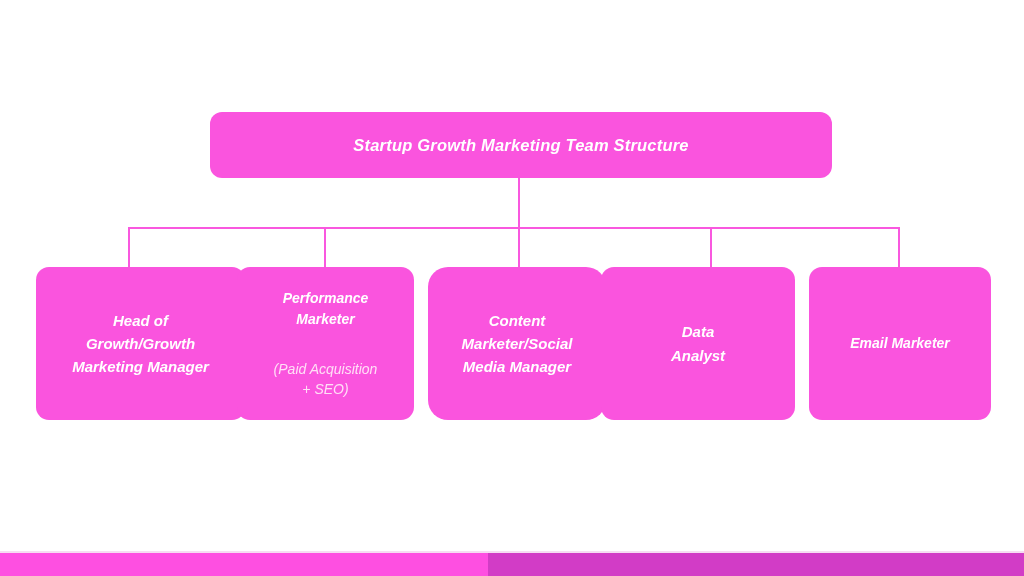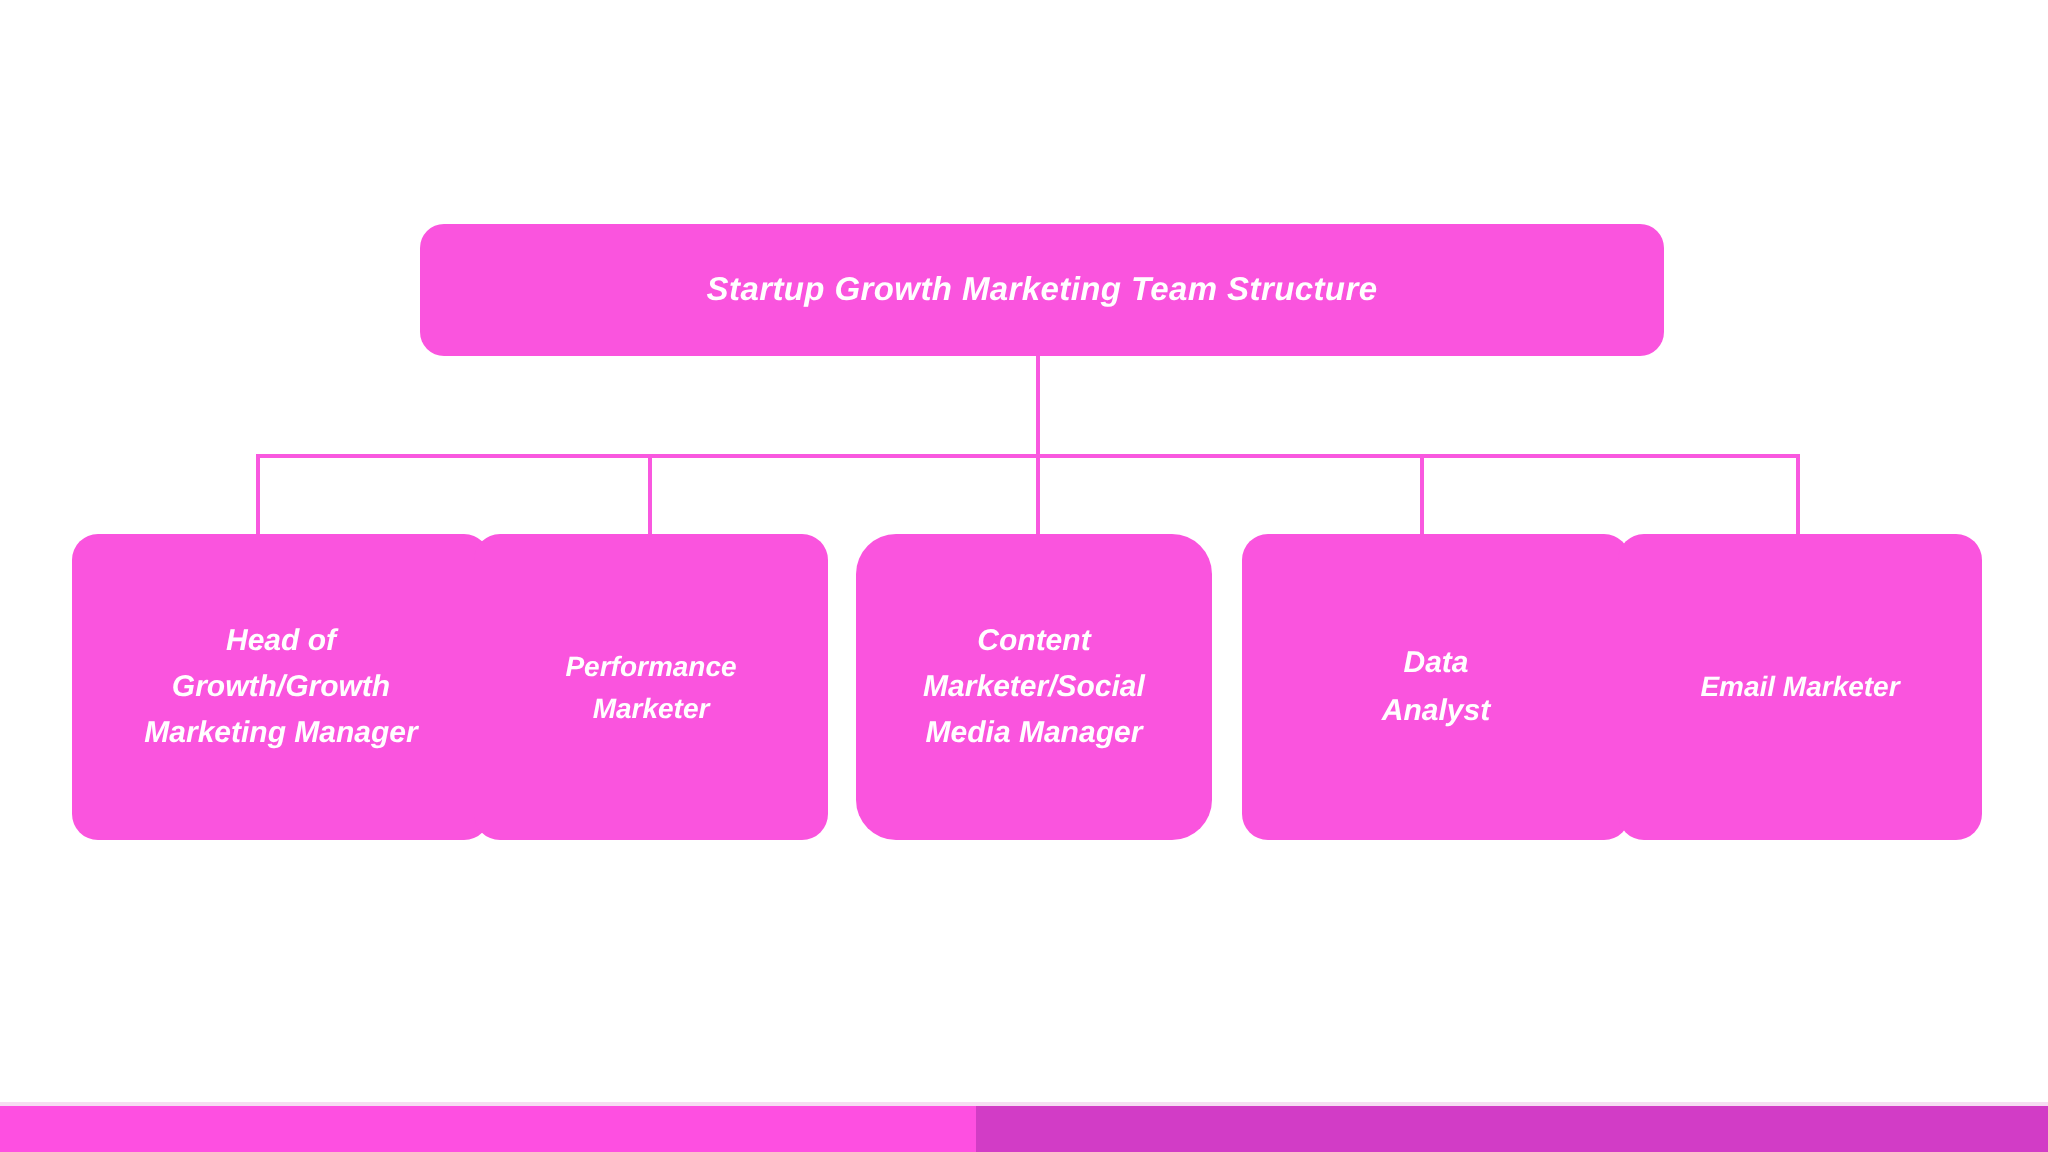--- a/index.html
+++ b/index.html
@@ -72,21 +72,21 @@
     color: var(--text-secondary, #FFDFF6);
     font-weight: normal;
     font-size: 14px;
     line-height: 1.45;
     white-space: pre-line;
   }
   .node.small .primary { font-size: 14px; line-height: 1.5; }
   .node-1 { left: 36px;  width: 209px; }
   .node-2 { left: 237px; width: 177px; gap: 29px; }
   .node-3 { left: 428px; width: 178px; border-radius: 20px; }
-  .node-4 { left: 621px; width: 194px; }
+  .node-4 { left: 601px; width: 194px; }
   .node-5 { left: 809px; width: 182px; }
   
   .footer-hairline {
     position: absolute;
     left: 0; top: 551px;
     width: 1024px; height: 2px;
     background: var(--footer-hairline, #F6DDF2);
   }
   .footer-left {
     position: absolute;
@@ -119,20 +119,22 @@
 
   <div class="node node-1">
     <div class="primary">Head of
 Growth/Growth
 Marketing Manager</div>
   </div>
 
   <div class="node node-2 small">
     <div class="primary">Performance
 Marketer</div>
+    <div class="secondary">(Paid Acquisition
++ SEO)</div>
   </div>
 
   <div class="node node-3">
     <div class="primary">Content
 Marketer/Social
 Media Manager</div>
   </div>
 
   <div class="node node-4">
     <div class="primary">Data

